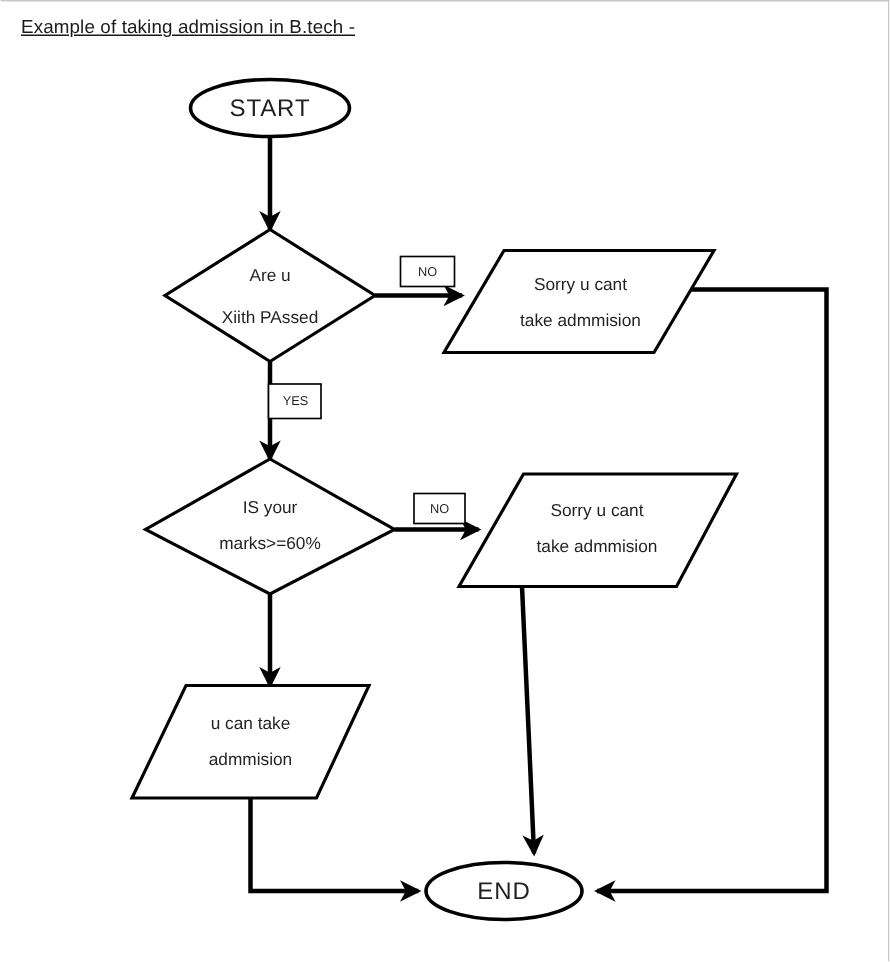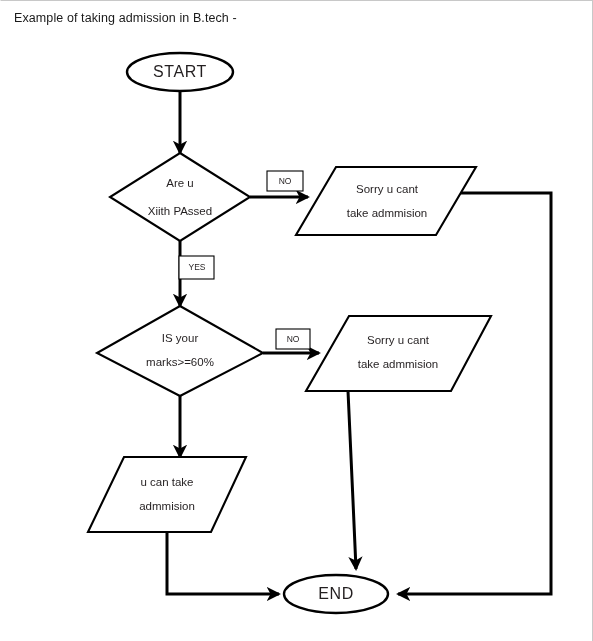--- a/index.html
+++ b/index.html
@@ -26,20 +26,21 @@
     box-sizing: border-box;
   }
   #title {
     position: absolute;
     left: 13px;
     top: 10px;
     font-size: 12.5px;
     color: #1a1a1a;
     letter-spacing: 0.1px;
     white-space: nowrap;
+    text-decoration: underline;
   }
   #flow {
     position: absolute;
     left: 0;
     top: 0;
   }
   .shape {
     fill: #ffffff;
     stroke: #000000;
     stroke-width: 2.1;

